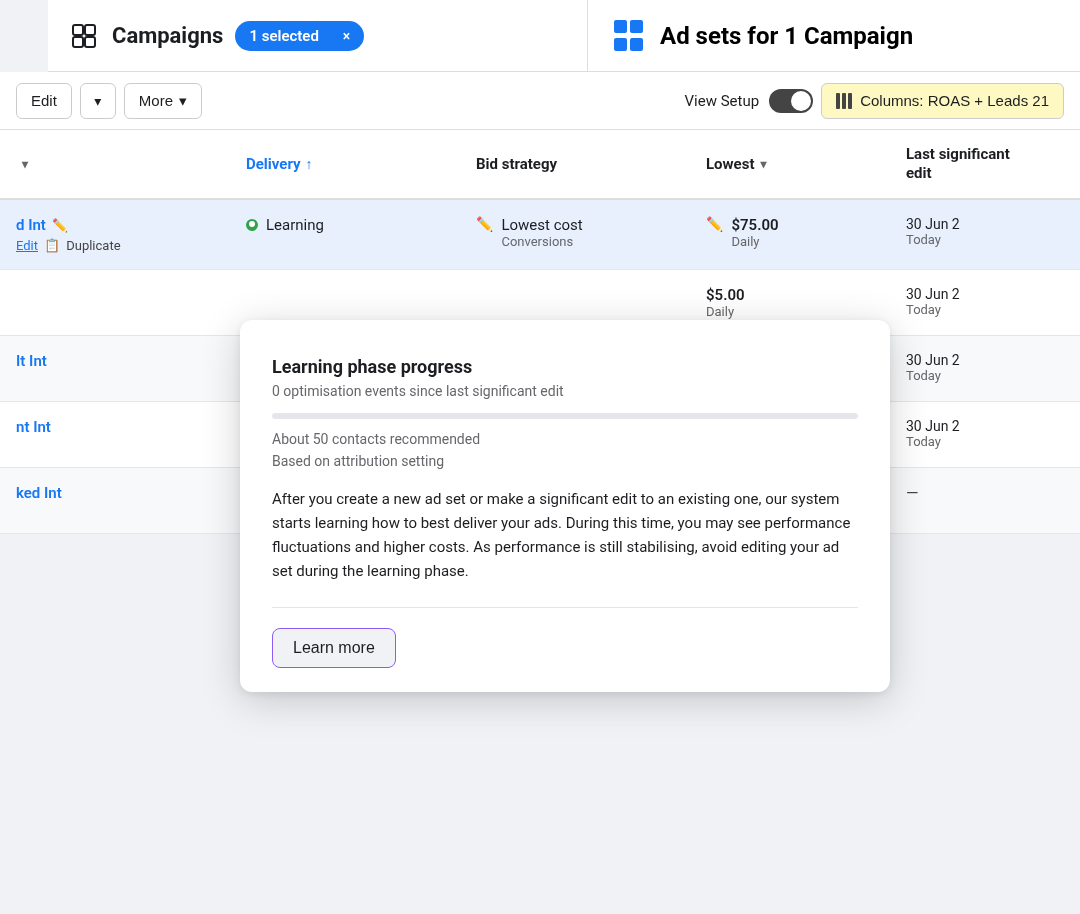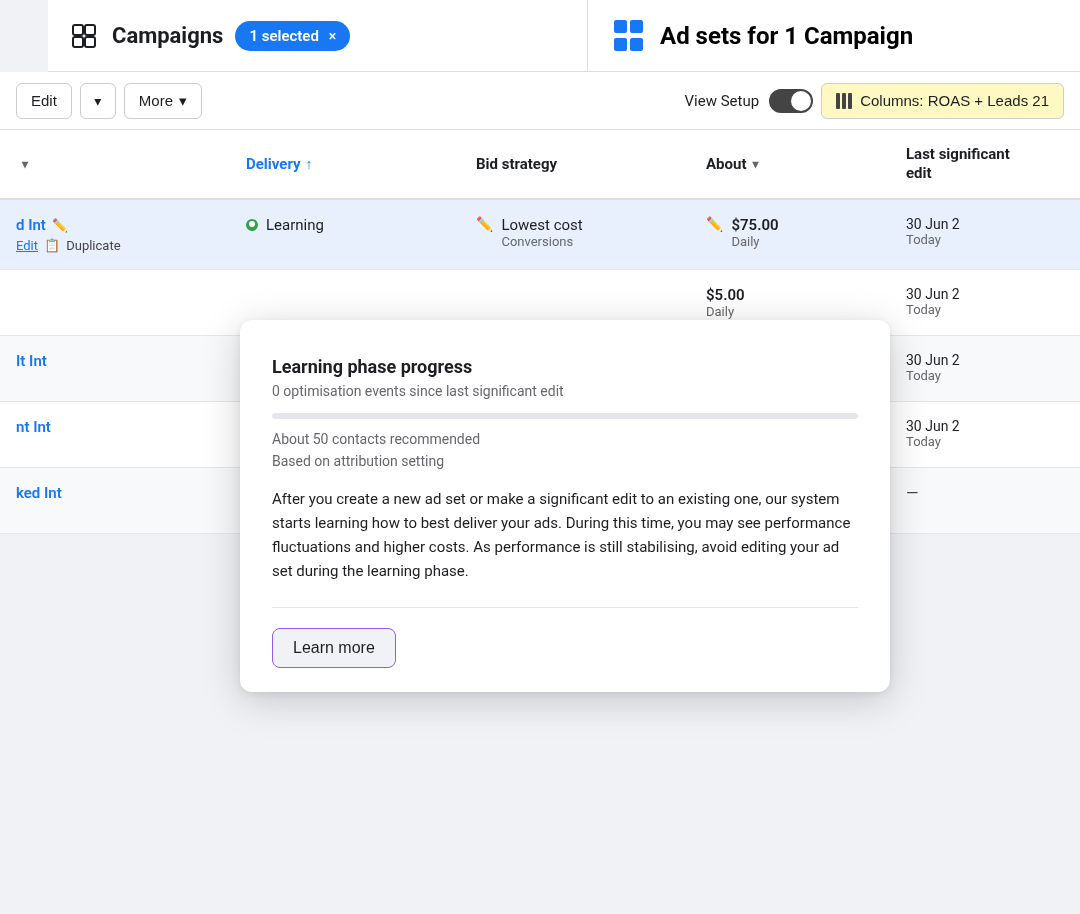--- a/index.html
+++ b/index.html
@@ -43,21 +43,21 @@
     }
     .selected-badge {
       background: #1877f2;
       color: #fff;
       border-radius: 20px;
       padding: 6px 14px;
       font-size: 15px;
       font-weight: 600;
       display: flex;
       align-items: center;
-      gap: 10px;
+      gap: 24px;
     }
     .selected-badge .close-x {
       font-size: 14px;
       cursor: pointer;
     }
     .header-right {
       display: flex;
       align-items: center;
       padding: 0 24px;
       gap: 16px;
@@ -489,21 +489,21 @@
     <span class="chevron-down">▾</span>
   </div>
   <div class="col-delivery">
     <span>Delivery</span>
     <span class="sort-arrow">↑</span>
   </div>
   <div class="col-bid">
     <span>Bid strategy</span>
   </div>
   <div class="col-budget">
-    <span>About</span>
+    <span>Lowest</span>
     <span class="chevron-down">▾</span>
   </div>
   <div class="col-last-sig">
     <span>Last significant<br>edit</span>
   </div>
 </div>
 
 <div class="table-scroll-area">
 
   <div class="table-row highlighted">

